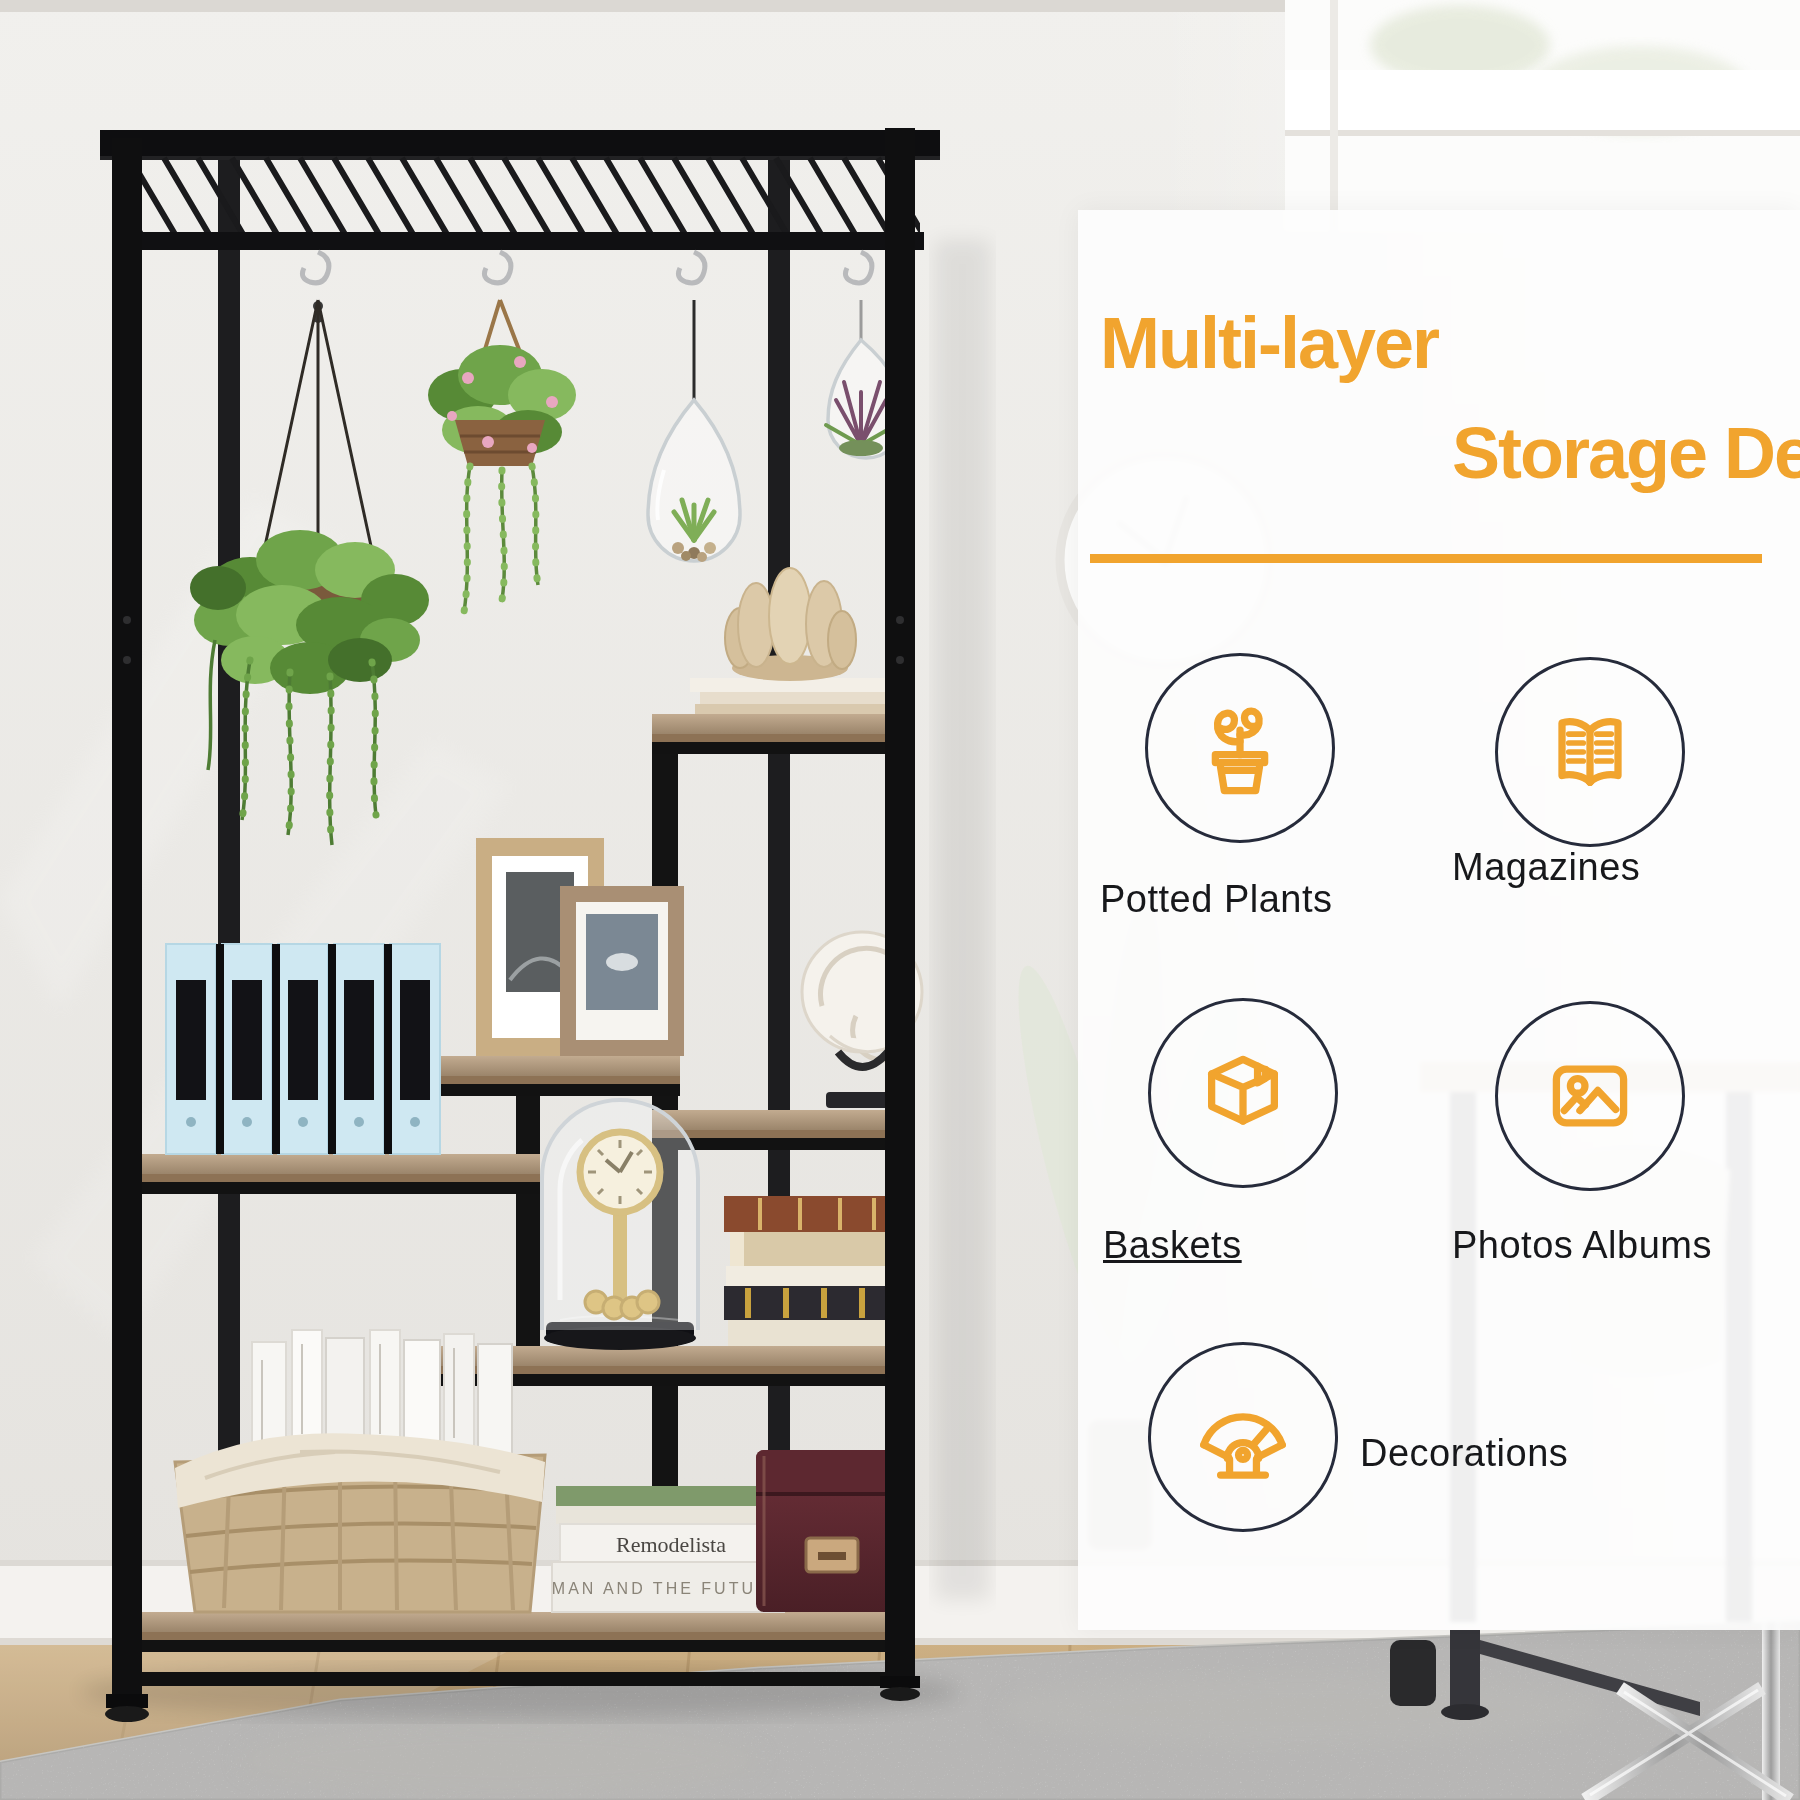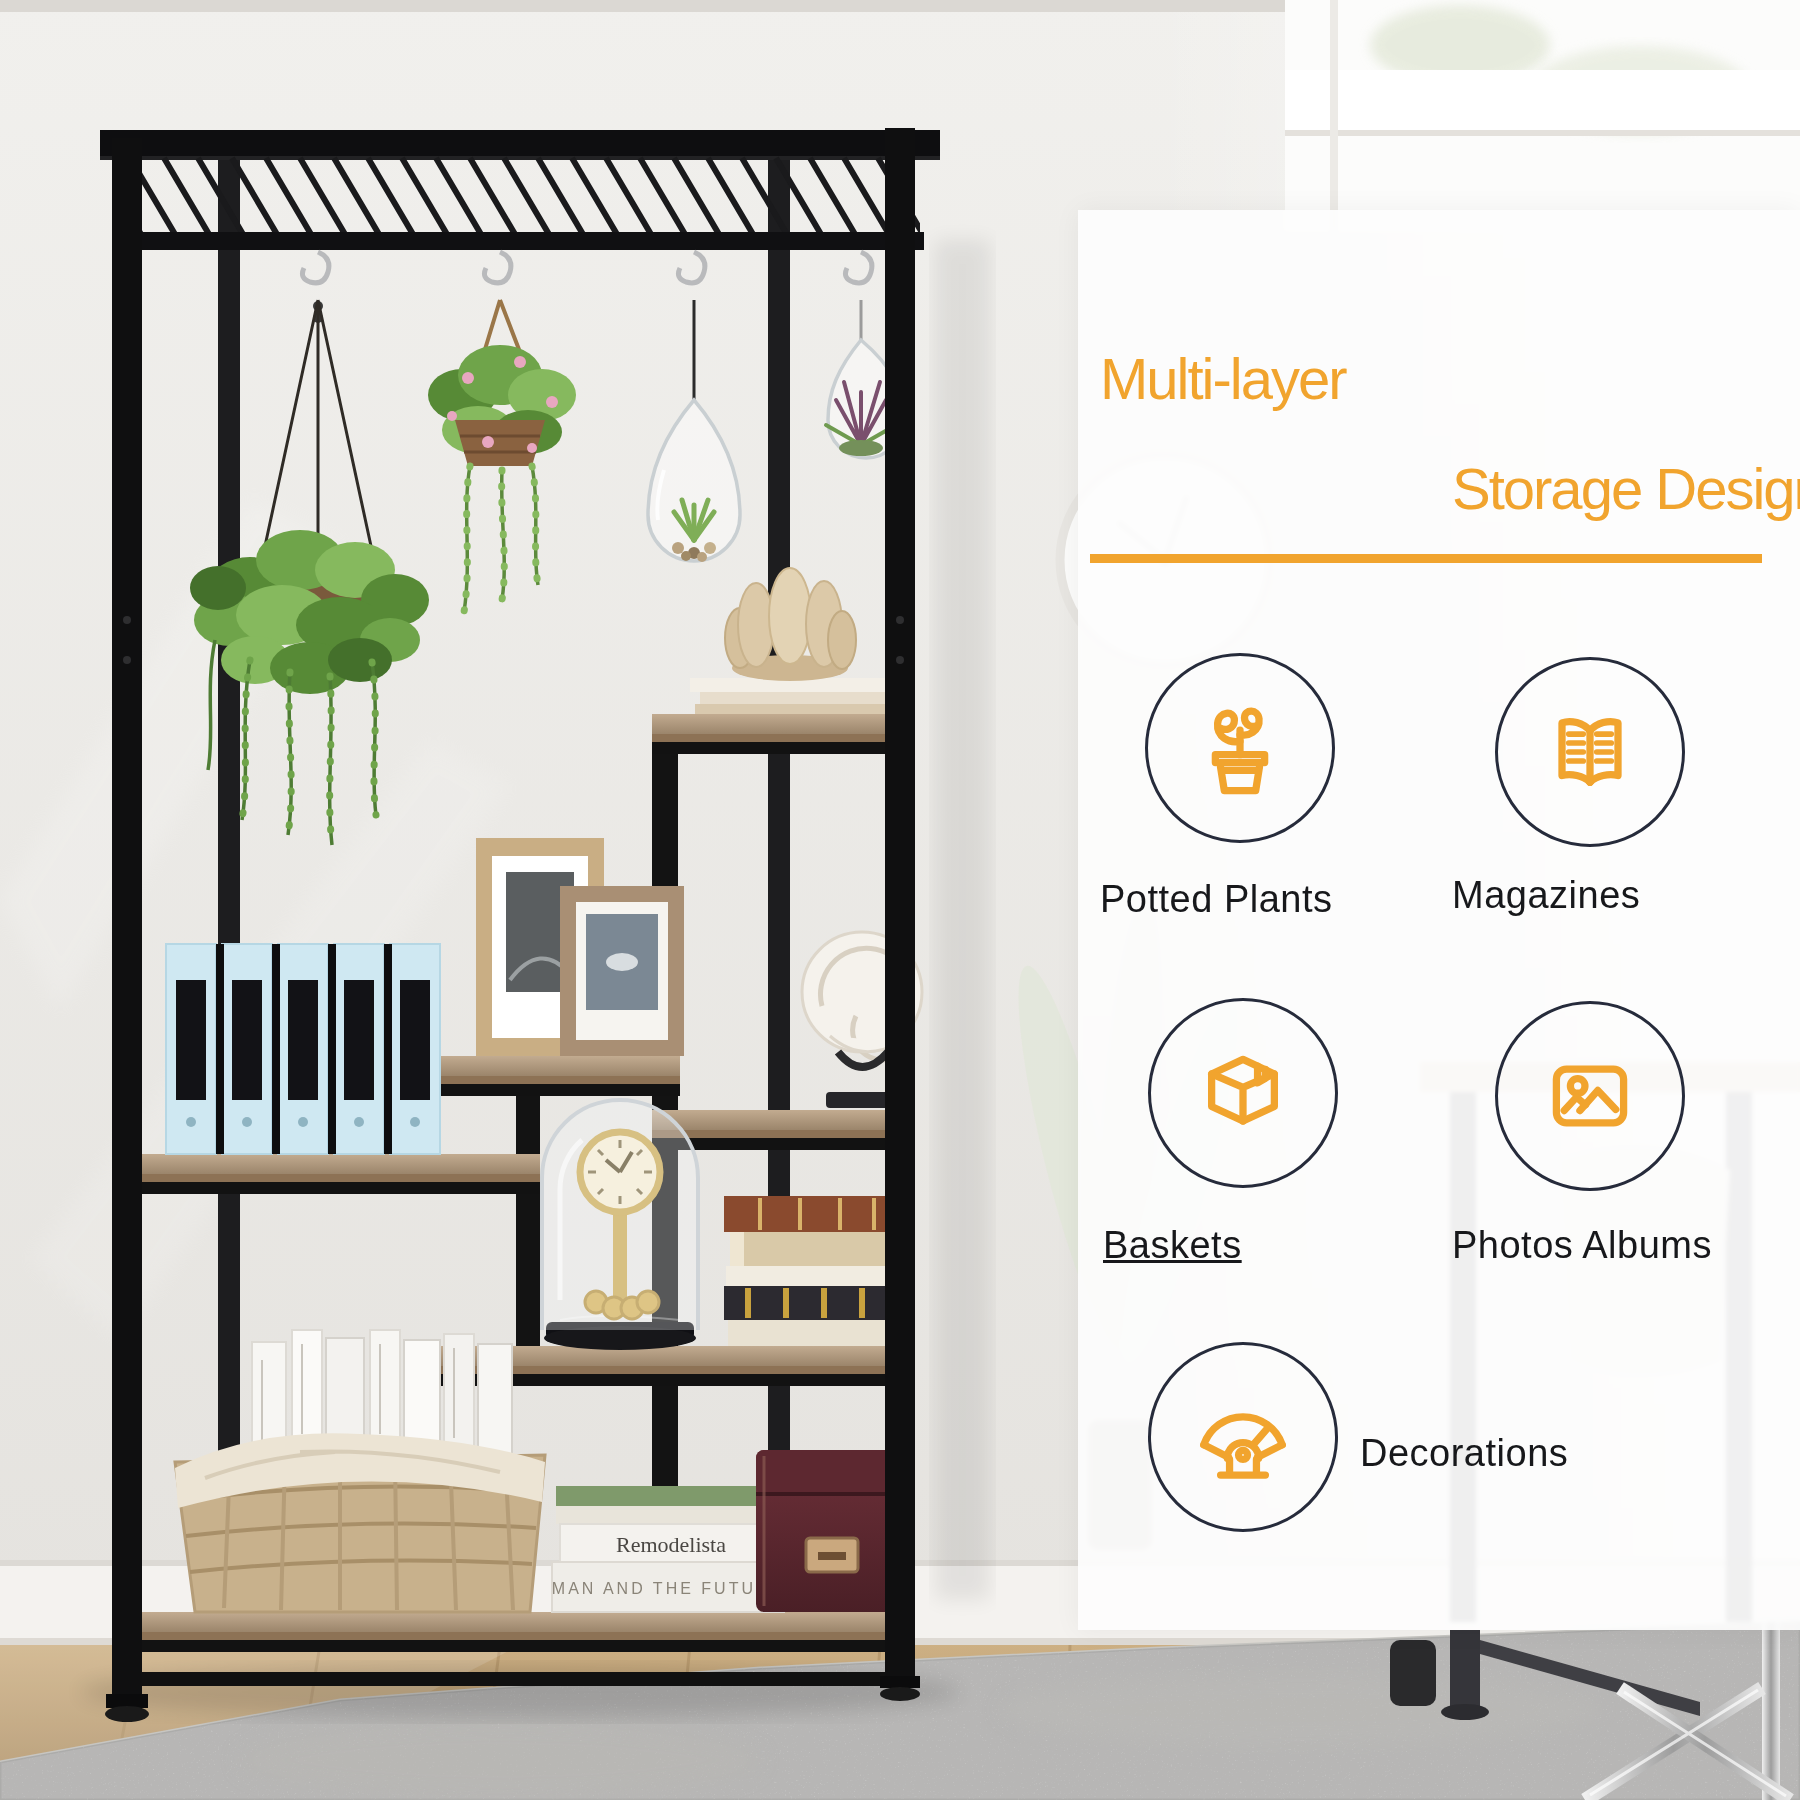--- a/index.html
+++ b/index.html
@@ -2,36 +2,36 @@
 <html style="--accent: #F1A42E; --circle-border: #262B3B; --label: #17181B; --panel: rgba(253,253,253,0.92);"><head>
 <meta charset="utf-8">
 <style>
   html,body{margin:0;padding:0;background:#ddd;}
   .canvas{position:relative;width:1800px;height:1800px;overflow:hidden;
           font-family:"Liberation Sans",sans-serif;background:#eceae7;}
   .scene{position:absolute;left:0;top:0;width:1800px;height:1800px;}
   .panel{position:absolute;left:1078px;top:210px;width:722px;height:1420px;
          background:var(--panel, rgba(253,253,253,0.92));
          backdrop-filter:blur(2px);box-shadow:0 0 26px rgba(0,0,0,0.05);}
-  .title{position:absolute;left:28px;font-weight:normal;font-size:58px;line-height:90px;
-         letter-spacing:-2px;color:var(--accent,#F1A42E);white-space:nowrap;margin-top:36px;}
+  .title{position:absolute;left:28px;font-weight:bold;font-size:72px;line-height:90px;
+         letter-spacing:-2px;color:var(--accent,#F1A42E);white-space:nowrap;}
   .title.l1{top:88px;}
   .title.l2{top:198px;}
   .divider{position:absolute;left:12px;top:344px;width:672px;height:9px;
            background:var(--accent,#F1A42E);}
   .fcircle{position:absolute;width:190px;height:190px;border-radius:50%;
            border:3px solid var(--circle-border,#262B3B);box-sizing:border-box;}
   .ficon{position:absolute;left:36px;top:36px;width:112px;height:112px;}
   .flabel{position:absolute;font-size:38px;letter-spacing:.5px;
           color:var(--label,#17181B);white-space:nowrap;}
   .c1{left:67px;top:443px;} .c2{left:417px;top:447px;}
   .c3{left:70px;top:788px;} .c4{left:417px;top:791px;}
   .c5{left:70px;top:1132px;}
   .l1{left:22px;top:668px;width:280px;}
-  .l2{left:374px;top:664px;width:280px;}
+  .l2{left:374px;top:636px;width:280px;}
   .l3{left:25px;top:1014px;width:280px;text-decoration:underline;}
   .l4{left:374px;top:1014px;width:280px;}
   .l5{left:282px;top:1222px;text-align:right;}
   .stroke{fill:none;stroke:var(--accent,#F1A42E);stroke-width:6.5;
           stroke-linecap:round;stroke-linejoin:round;}
 </style>
 </head>
 <body>
 
 <div class="canvas">

